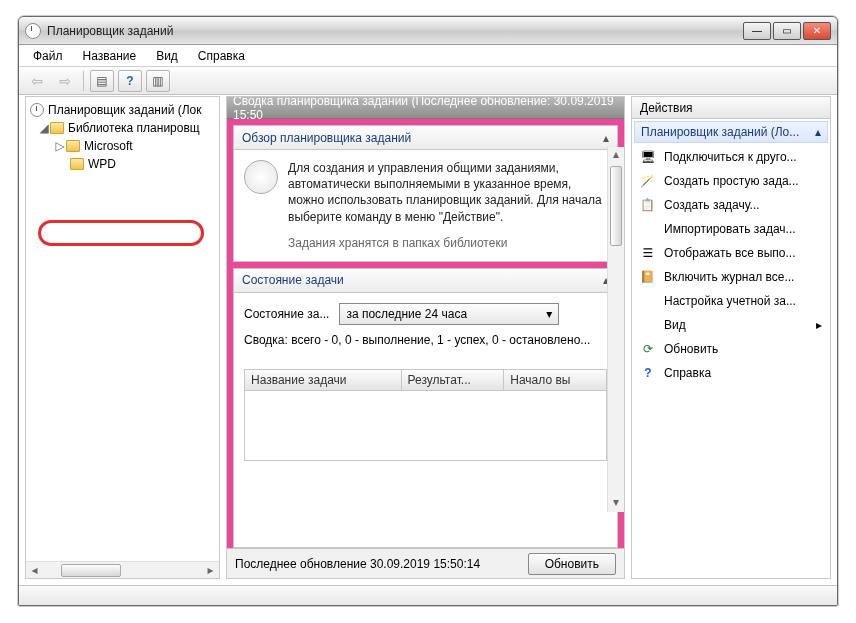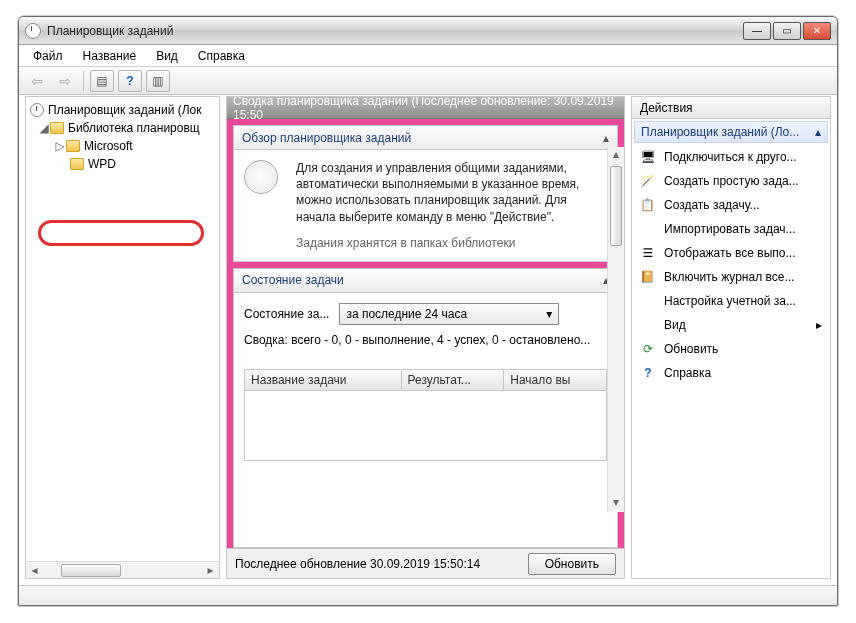--- a/index.html
+++ b/index.html
@@ -42,21 +42,21 @@
 .hscroll { height:17px; border-top:1px solid #ddd; background:#f2f2f2; display:flex; align-items:center; }
 .hscroll .thumb{ width:60px; height:13px; background:linear-gradient(#fdfdfd,#d7d7d7); border:1px solid #aaa; border-radius:2px; margin-left:18px;}
 .hscroll .arr{width:17px;color:#666;text-align:center;}
 
 
 .mid-head { height:22px; background:linear-gradient(#b9b9b9,#8c8c8c); color:#fff; display:flex; align-items:center; padding:0 6px; border-bottom:1px solid #777;}
 .mid-body{ flex:1; background:#ec4899; padding:6px 6px 0 6px; overflow:hidden; display:flex; flex-direction:column; gap:6px; position: relative; }
 .panel { border:1px solid #c6c6c6; background:#fff; }
 .panel-h { height:24px; border-bottom:1px solid #c6c6c6; background:linear-gradient(#fdfdfd,#ececec); display:flex; align-items:center;justify-content:space-between; padding:0 8px; color:#1a3e7b;}
 .panel-h .chev{color:#555;}
-.panel-body{ padding:10px; display:flex; gap:18px; color:#222; line-height:1.35; font-size:12px;}
+.panel-body{ padding:10px; display:flex; gap:10px; color:#222; line-height:1.35; font-size:12px;}
 .big-clock{width:34px;height:34px;border:1px solid #aaa; border-radius:50%; flex-shrink:0; background:radial-gradient(#fff,#e5e5e5);}
 .state-body{padding:10px; display:flex; flex-direction:column; gap:8px;}
 .combo{ display:flex; align-items:center; gap:10px;}
 .select{ width:220px; height:22px; border:1px solid #888; background:linear-gradient(#fdfdfd,#e7e7e7); display:flex; align-items:center; justify-content:space-between; padding:0 6px;}
 .grid-head{ height:22px; background:linear-gradient(#fcfcfc,#e4e4e4); border:1px solid #c6c6c6; display:flex;}
 .grid-head div{border-right:1px solid #c6c6c6; padding:3px 6px; color:#333;}
 .grid-head div:last-child{border-right:none;}
 .grid-body{height:70px; border:1px solid #c6c6c6; border-top:none; background:#fff;}
 .vscroll { position:absolute; right:0; top:28px; bottom:36px; width:17px; background:#f2f2f2; border-left:1px solid #ddd; display:flex; flex-direction:column;}
 .vscroll .arr{height:17px;text-align:center;color:#666;}
@@ -157,21 +157,21 @@
             <span class="chev">▴</span>
           </div>
           <div class="state-body">
             <div class="combo">
               <span>Состояние за...</span>
               <div class="select">
                 <span>за последние 24 часа</span>
                 <span>▾</span>
               </div>
             </div>
-            <div>Сводка: всего - 0, 0 - выполнение, 4 - успех, 0 - остановлено...</div>
+            <div>Сводка: всего - 0, 0 - выполнение, 1 - успех, 0 - остановлено...</div>
             <div style="margin-top:14px">
               <div class="grid-head">
                 <div style="flex:1.6">Название задачи</div>
                 <div style="flex:1">Результат...</div>
                 <div style="flex:1">Начало вы</div>
               </div>
               <div class="grid-body"></div>
             </div>
           </div>
         </div>

